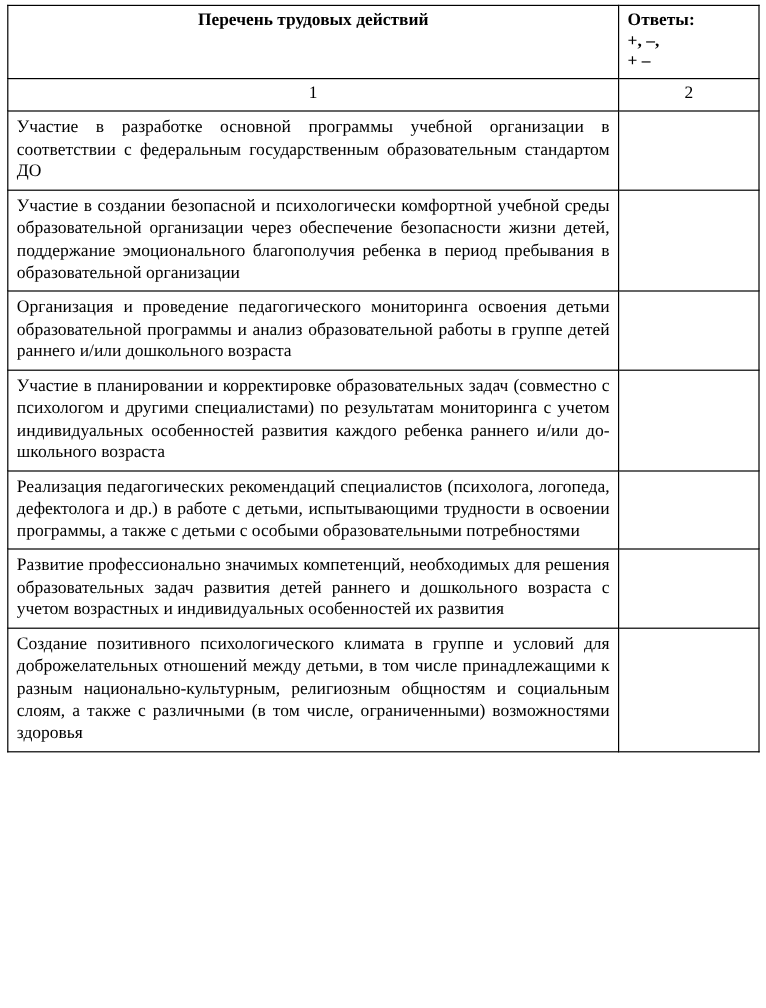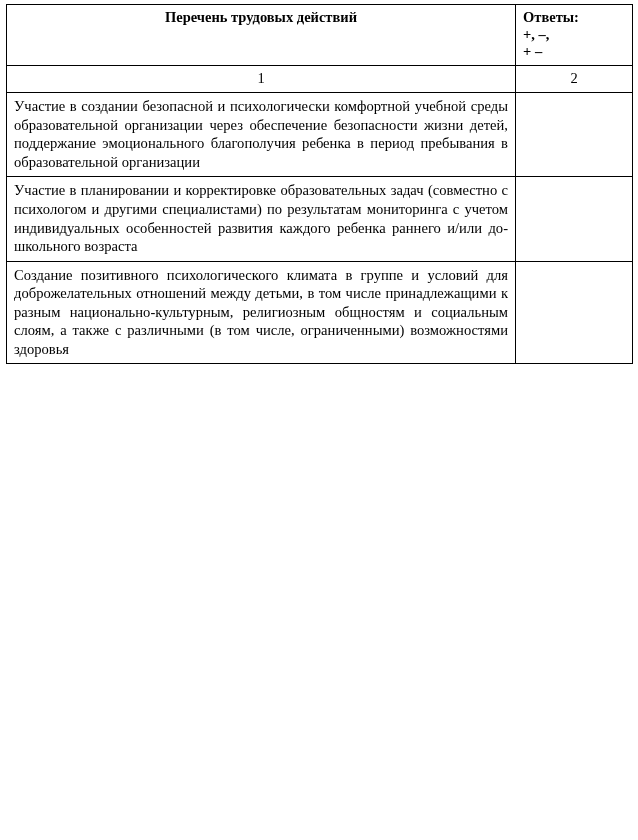--- a/index.html
+++ b/index.html
@@ -87,25 +87,41 @@
           <span class="ans-line">+ –</span>
         </th>
       </tr>
     </thead>
     <tbody>
       <tr>
         <td class="numrow">1</td>
         <td class="numrow">2</td>
       </tr>
       <tr>
+        <td class="action-cell">Участие в разработке основной программы учебной органи­зации в соответствии с федеральным государственным обра­зовательным стандартом ДО</td>
+        <td class="answer-cell"></td>
+      </tr>
+      <tr>
         <td class="action-cell">Участие в создании безопасной и психологически комфорт­ной учебной среды образовательной организации через обе­спечение безопасности жизни детей, поддержание эмоцио­нального благополучия ребенка в период пребывания в об­разовательной организации</td>
         <td class="answer-cell"></td>
       </tr>
       <tr>
+        <td class="action-cell">Организация и проведение педагогического мониторинга освоения детьми образовательной программы и анализ об­разовательной работы в группе детей раннего и/или до­школьного возраста</td>
+        <td class="answer-cell"></td>
+      </tr>
+      <tr>
         <td class="action-cell">Участие в планировании и корректировке образовательных задач (совместно с психологом и другими специалистами) по результатам мониторинга с учетом индивидуальных осо­бенностей развития каждого ребенка раннего и/или до­школьного возраста</td>
+        <td class="answer-cell"></td>
+      </tr>
+      <tr>
+        <td class="action-cell">Реализация педагогических рекомендаций специалистов (психолога, логопеда, дефектолога и др.) в работе с детьми, испытывающими трудности в освоении программы, а так­же с детьми с особыми образовательными потребностями</td>
+        <td class="answer-cell"></td>
+      </tr>
+      <tr>
+        <td class="action-cell">Развитие профессионально значимых компетенций, необ­ходимых для решения образовательных задач развития де­тей раннего и дошкольного возраста с учетом возрастных и индивидуальных особенностей их развития</td>
         <td class="answer-cell"></td>
       </tr>
       <tr>
         <td class="action-cell">Создание позитивного психологического климата в группе и условий для доброжелательных отношений между детьми, в том числе принадлежащими к разным национально-культурным, религиозным общностям и социальным сло­ям, а также с различными (в том числе, ограниченными) возможностями здоровья</td>
         <td class="answer-cell"></td>
       </tr>
     </tbody>
   </table>
 </div>
 

